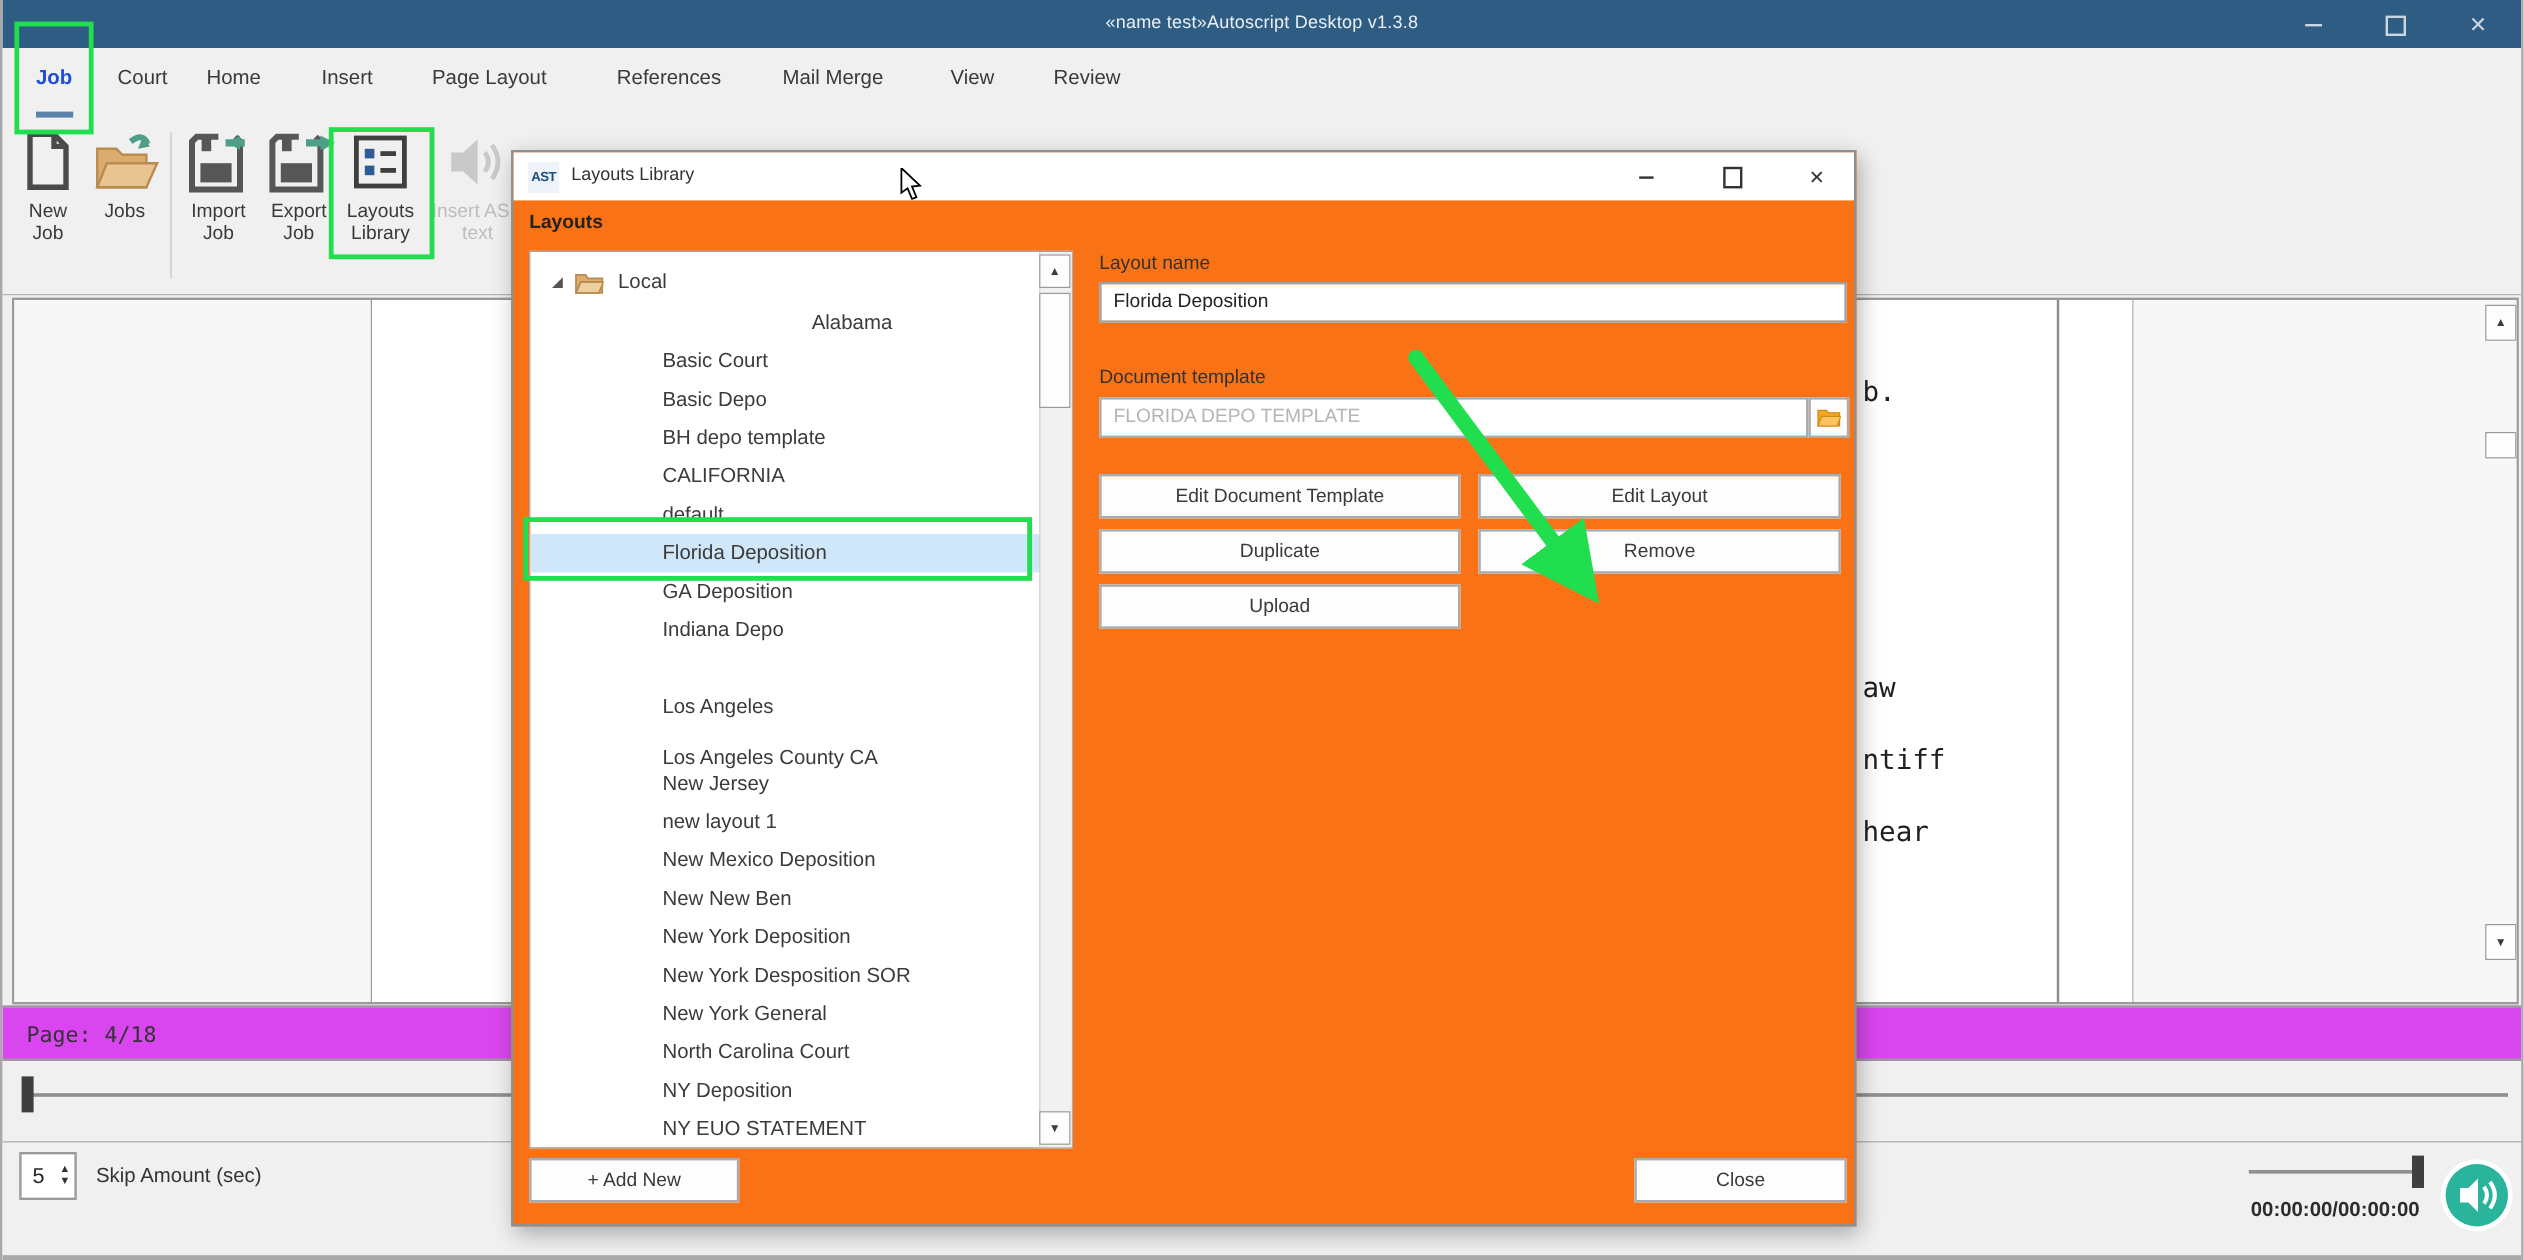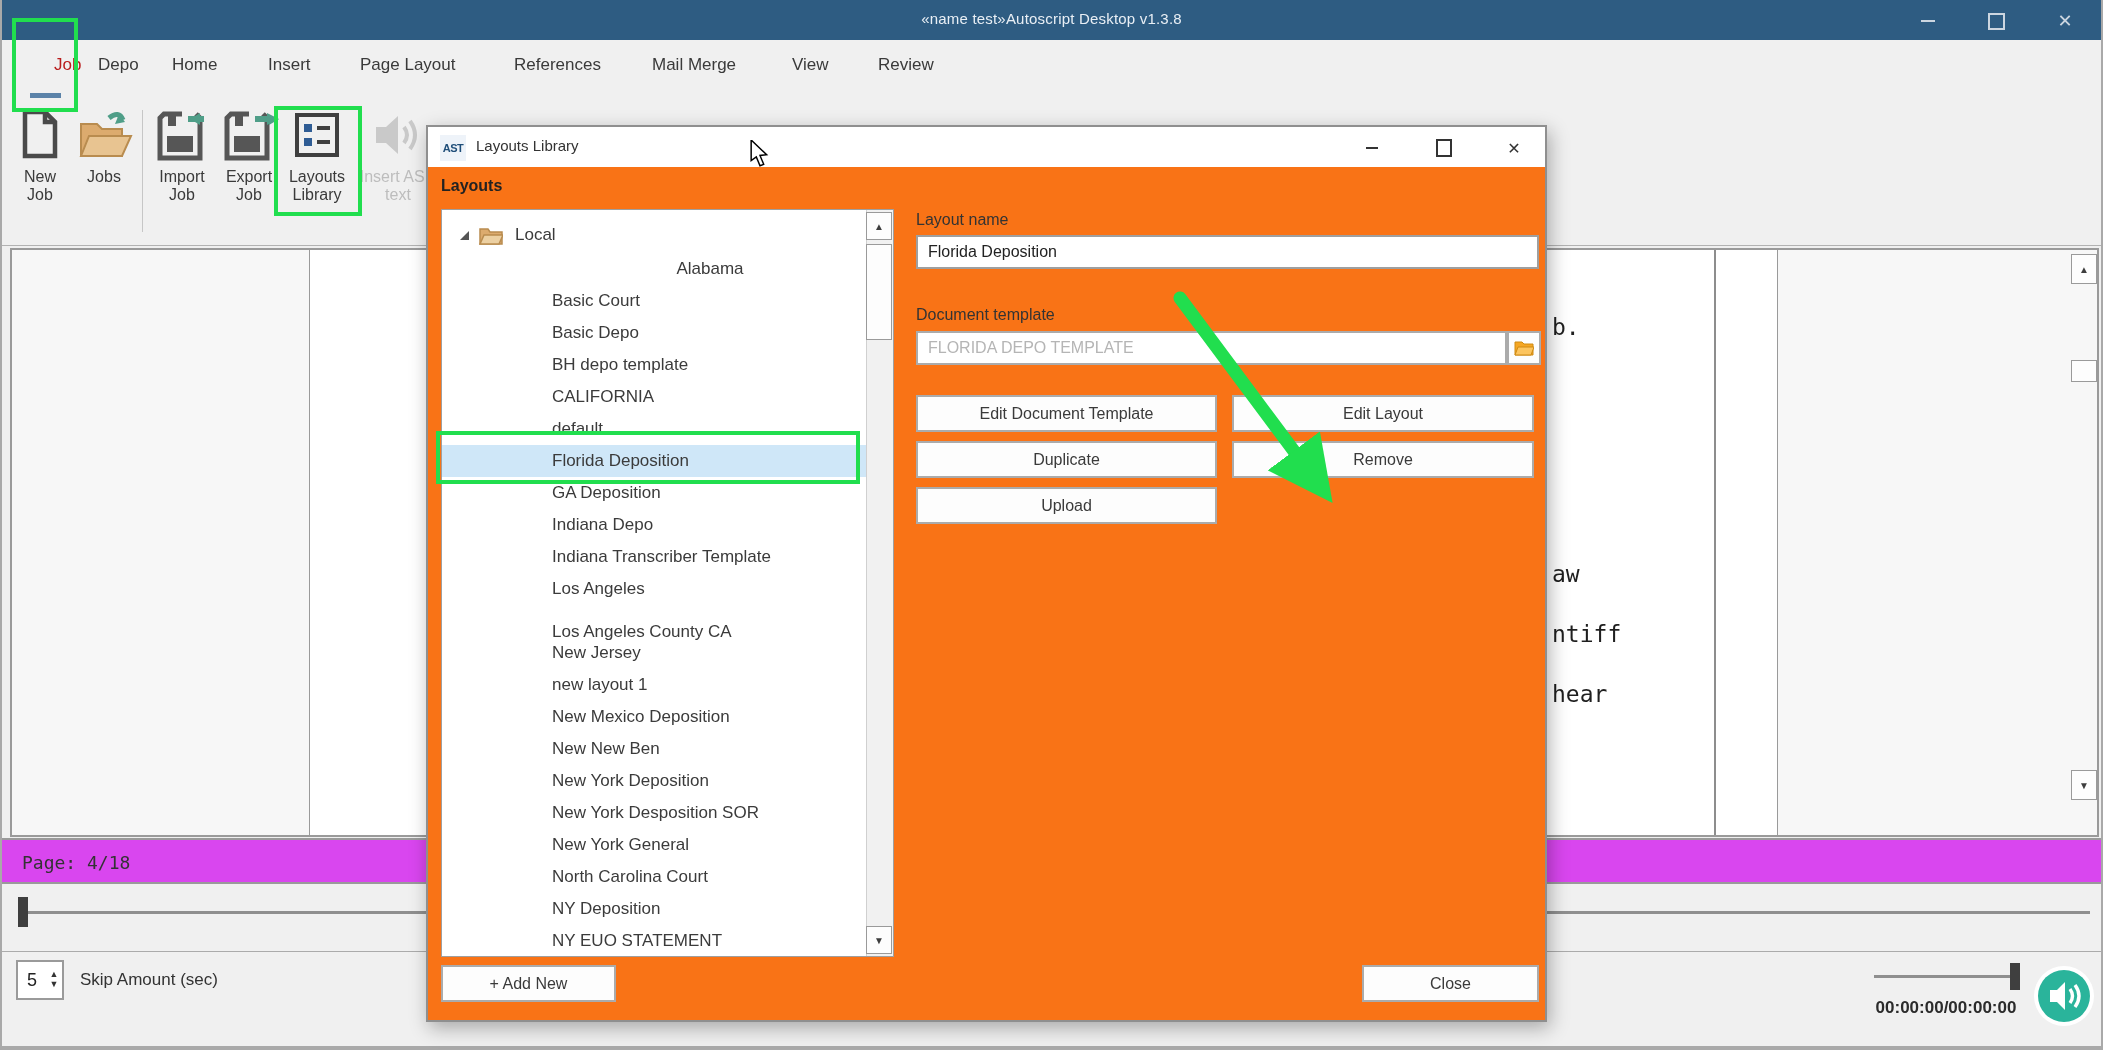--- a/index.html
+++ b/index.html
@@ -10,21 +10,21 @@
 
   
   .titlebar{left:0;top:0;width:100%;height:40px;background:#2e5c82;color:#e9eff5;}
   .titlebar .title{left:0;right:0;top:10px;text-align:center;font-size:15px;letter-spacing:.2px;}
   .wctl{top:9px;width:46px;height:24px;display:flex;align-items:center;justify-content:center;color:#ccd6e0;font-size:18px;}
   .wctl .minbar{width:14px;height:2px;background:#ccd6e0;}
   .wctl .maxbox{width:13px;height:13px;border:2px solid #ccd6e0;}
 
   
   .tab{top:55px;font-size:17px;color:#3a3a3a;}
-  .tab.active{font-weight:normal;color:#b91c1c;margin-left:24px;}
+  .tab.active{font-weight:bold;color:#1d4ed8;}
   .tab-underline{left:28px;top:93px;width:31px;height:5px;background:#5b82a8;}
 
   
   .tbtn{top:106px;width:72px;text-align:center;color:#3a3a3a;font-size:16px;line-height:1.12;}
   .tbtn .ico{height:62px;display:flex;align-items:flex-start;justify-content:center;}
   .tbtn.disabled{color:#bdbdbd;}
   .tsep{top:110px;width:1px;height:122px;background:#c6c6c6;}
   .ribbon-bottom{left:0;top:245px;width:100%;height:1px;background:#b2b2b2;}
 
   
@@ -95,21 +95,21 @@
       </div>
     <div class="abs wctl" style="left:1971px;">
         <span class="maxbox"></span>
       </div>
     <div class="abs wctl" style="left:2040px;">
         <span>✕</span>
       </div>
   </div>
 
   <span class="abs tab active" style="left:28px;">Job</span>
-  <span class="abs tab" style="left:96px;">Depo</span>
+  <span class="abs tab" style="left:96px;">Court</span>
   <span class="abs tab" style="left:170px;">Home</span>
   <span class="abs tab" style="left:266px;">Insert</span>
   <span class="abs tab" style="left:358px;">Page Layout</span>
   <span class="abs tab" style="left:512px;">References</span>
   <span class="abs tab" style="left:650px;">Mail Merge</span>
   <span class="abs tab" style="left:790px;">View</span>
   <span class="abs tab" style="left:876px;">Review</span>
   <div class="abs tab-underline"></div>
 
   <div class="abs tbtn" style="left:12px;width:52px;">
@@ -265,21 +265,20 @@
       </div>
       <div class="abs tree-item" style="top:43px;text-align:center;">Alabama</div>
       <div class="abs tree-item" style="top:75px;">Basic Court</div>
       <div class="abs tree-item" style="top:107px;">Basic Depo</div>
       <div class="abs tree-item" style="top:139px;">BH depo template</div>
       <div class="abs tree-item" style="top:171px;">CALIFORNIA</div>
       <div class="abs tree-item" style="top:203px;">default</div>
       <div class="abs tree-item selected" style="top:235px;">Florida Deposition</div>
       <div class="abs tree-item" style="top:267px;">GA Deposition</div>
       <div class="abs tree-item" style="top:299px;">Indiana Depo</div>
-      <div class="abs tree-item" style="top:331px;">Indiana Transcriber Template</div>
       <div class="abs tree-item" style="top:363px;">Los Angeles</div>
       <div class="abs tree-item" style="top:395px;margin-top:11px;">Los Angeles County CA</div>
       <div class="abs tree-item" style="top:427px;">New Jersey</div>
       <div class="abs tree-item" style="top:459px;">new layout 1</div>
       <div class="abs tree-item" style="top:491px;">New Mexico Deposition</div>
       <div class="abs tree-item" style="top:523px;">New New Ben</div>
       <div class="abs tree-item" style="top:555px;">New York Deposition</div>
       <div class="abs tree-item" style="top:587px;">New York Desposition SOR</div>
       <div class="abs tree-item" style="top:619px;">New York General</div>
       <div class="abs tree-item" style="top:651px;">North Carolina Court</div>

